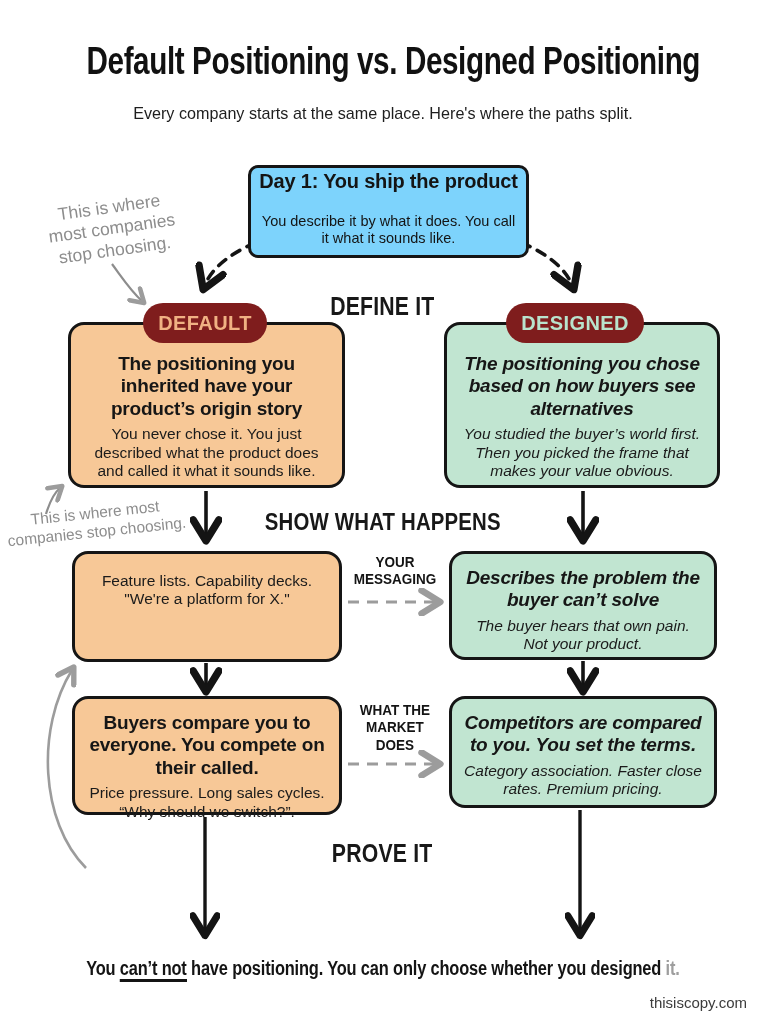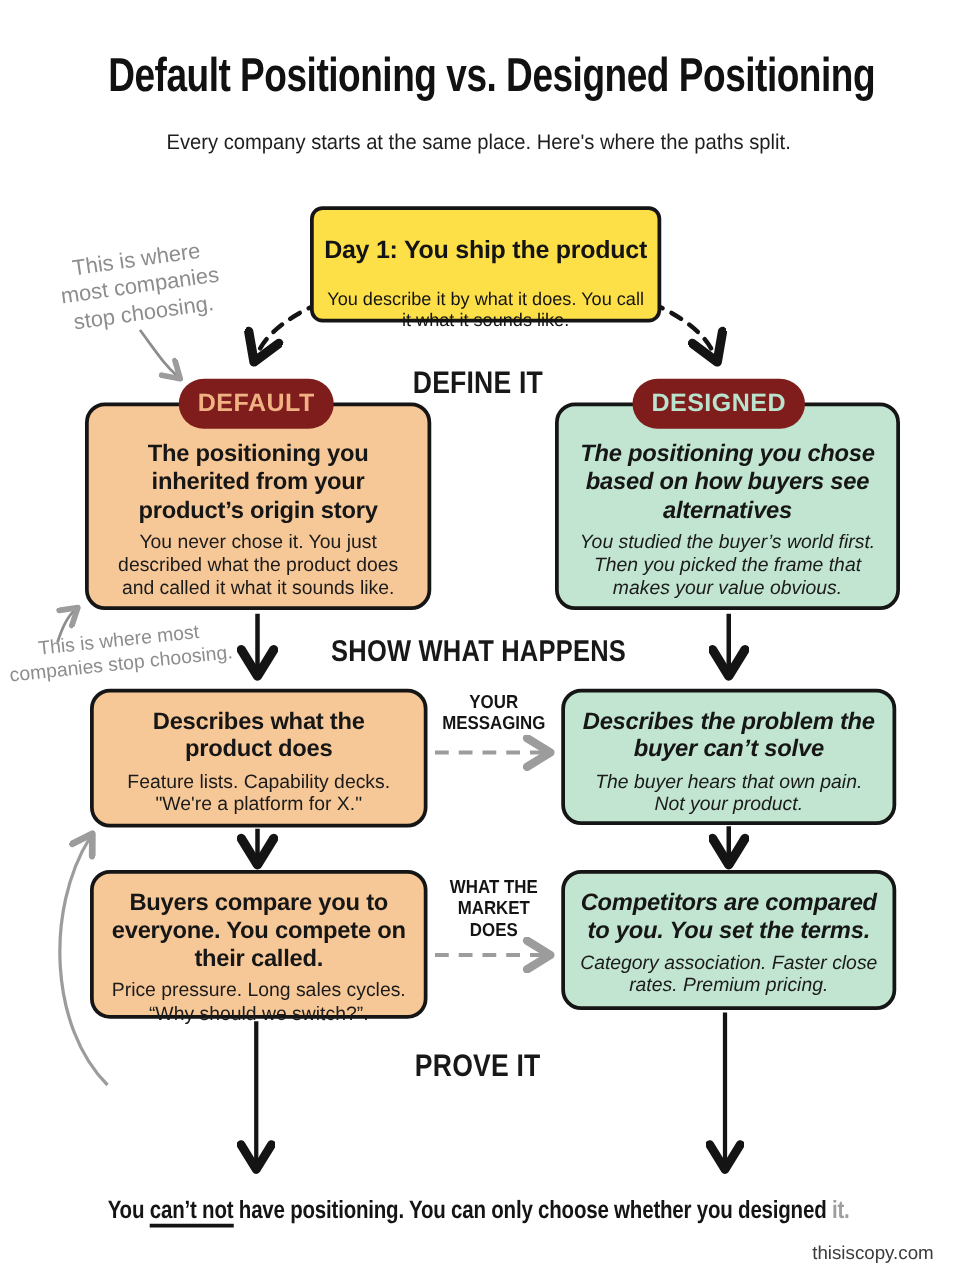--- a/index.html
+++ b/index.html
@@ -15,21 +15,21 @@
   .page-title .squeeze { font-size:38px; font-weight:800; letter-spacing:-0.5px; transform:scaleX(0.78); color:#111; }
   .page-subtitle { top:104px; }
   .page-subtitle .squeeze { font-size:17px; color:#1e1e1e; transform:scaleX(0.95); }
 
   .stage-label .squeeze { font-weight:800; color:#181818; transform:scaleX(0.85); letter-spacing:0.2px; }
   .stage-define { top:292px; } .stage-define .squeeze { font-size:25px; }
   .stage-show   { top:508px; } .stage-show .squeeze { font-size:24px; }
   .stage-prove  { top:839px; } .stage-prove .squeeze { font-size:25px; }
 
   .box { position:absolute; box-sizing:border-box; border:3.5px solid #151515; text-align:center; z-index:2; }
-  .day1-box { left:248px; top:165px; width:281px; height:93px; background:#fde047; border-radius:10px; border-width:3px; padding-top:21px; }
+  .day1-box { left:248px; top:165px; width:281px; height:93px; background:#7dd3fc; border-radius:10px; border-width:3px; padding-top:2px; }
   .day1-title { font-size:20px; font-weight:800; letter-spacing:-0.2px; }
   .day1-body  { font-size:14.5px; line-height:1.2; margin-top:20px; padding:0 8px; }
 
   .flow-box { border-radius:16px; padding:10px 12px; }
   .orange { background:#f7c897; }
   .green  { background:#c1e5d1;font-style:italic; }
   .box-default-1  { left:68px;  top:322px; width:277px; height:166px; padding-top:28px; }
   .box-designed-1 { left:444px; top:322px; width:276px; height:166px; padding-top:28px; }
   .box-default-2  { left:72px;  top:551px; width:270px; height:111px; padding-top:13px; }
   .box-designed-2 { left:449px; top:551px; width:268px; height:109px; padding-top:13px; }
@@ -120,25 +120,24 @@
     <span class="squeeze">SHOW WHAT HAPPENS</span>
   </div>
   <div class="centered-row stage-label stage-prove">
     <span class="squeeze">PROVE IT</span>
   </div>
 
   <div class="badge badge-default">DEFAULT</div>
   <div class="badge badge-designed">DESIGNED</div>
 
   <div class="box flow-box orange box-default-1">
-    <div class="box-title">The positioning you inherited from your product’s origin story</div>
+    <div class="box-title">The positioning you inherited have your product’s origin story</div>
     <div class="box-body">You never chose it. You just described what the product does and called it what it sounds like.</div>
   </div>
   <div class="box flow-box orange box-default-2">
-    <div class="box-title">Describes what the product does</div>
     <div class="box-body">Feature lists. Capability decks. "We're a platform for X."</div>
   </div>
   <div class="box flow-box orange box-default-3">
     <div class="box-title">Buyers compare you to everyone. You compete on their called.</div>
     <div class="box-body">Price pressure. Long sales cycles. “Why should we switch?”.</div>
   </div>
 
   <div class="box flow-box green box-designed-1">
     <div class="box-title">The positioning you chose based on how buyers see alternatives</div>
     <div class="box-body">You studied the buyer’s world first. Then you picked the frame that makes your value obvious.</div>

